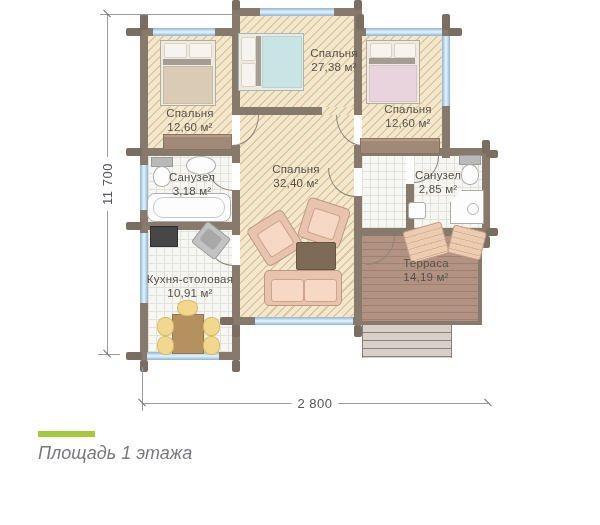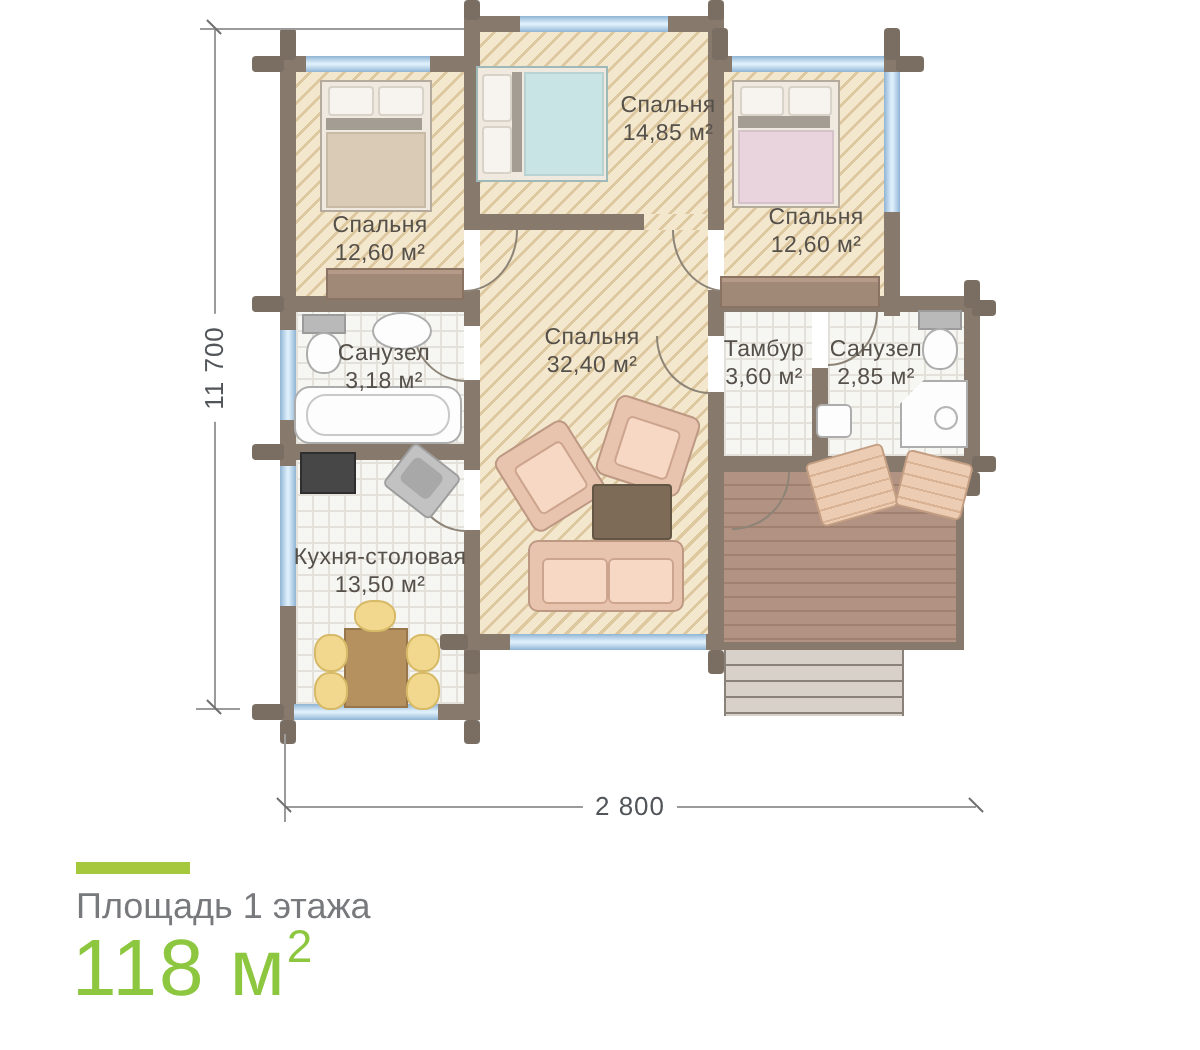--- a/index.html
+++ b/index.html
@@ -183,63 +183,59 @@
 
     <div class="deck" style="left:406px;top:226px;width:38px;height:31px;transform:rotate(-16deg);"></div>
     <div class="deck" style="left:450px;top:228px;width:32px;height:27px;transform:rotate(14deg);"></div>
 
     <div class="room-label" style="left:148px;top:106px;width:84px;">
       <span>Спальня</span>
       <span class="area">12,60 м²</span>
     </div>
     <div class="room-label" style="left:298px;top:46px;width:72px;">
       <span>Спальня</span>
-      <span class="area">14,85 м²</span>
+      <span class="area">27,38 м²</span>
     </div>
     <div class="room-label" style="left:372px;top:102px;width:72px;">
       <span>Спальня</span>
       <span class="area">12,60 м²</span>
     </div>
     <div class="room-label" style="left:154px;top:170px;width:76px;">
       <span>Санузел</span>
       <span class="area">3,18 м²</span>
     </div>
     <div class="room-label" style="left:256px;top:162px;width:80px;">
       <span>Спальня</span>
       <span class="area">32,40 м²</span>
     </div>
-    <div class="room-label" style="left:356px;top:168px;width:52px;">
-      <span>Тамбур</span>
-      <span class="area">3,60 м²</span>
-    </div>
     <div class="room-label" style="left:408px;top:168px;width:60px;">
       <span>Санузел</span>
       <span class="area">2,85 м²</span>
     </div>
     <div class="room-label" style="left:144px;top:272px;width:92px;">
       <span>Кухня-столовая</span>
-      <span class="area">13,50 м²</span>
+      <span class="area">10,91 м²</span>
+    </div>
+    <div class="room-label" style="left:384px;top:256px;width:84px;">
+      <span>Терраса</span>
+      <span class="area">14,19 м²</span>
     </div>
 
     <div class="dim-line" style="left:107px;top:14px;width:1px;height:340px;"></div>
     <div class="dim-line" style="left:100px;top:14px;width:132px;height:1px;"></div>
     <div class="dim-line" style="left:98px;top:354px;width:22px;height:1px;"></div>
     <div class="dim-line" style="left:142px;top:403px;width:346px;height:1px;"></div>
     <div class="dim-line" style="left:142px;top:367px;width:1px;height:44px;"></div>
     <div class="dim-tick" style="left:102px;top:13px;"></div>
     <div class="dim-tick" style="left:102px;top:353px;"></div>
     <div class="dim-tick" style="left:137px;top:402px;"></div>
     <div class="dim-tick" style="left:483px;top:402px;"></div>
     <div class="dim-label vert" style="left:107px;top:184px;">
       <span>11 700</span>
     </div>
     <div class="dim-label" style="left:315px;top:403px;">
       <span>2 800</span>
     </div>
   </div>
 
   <div id="footer-bar" style="left:38px;top:431px;width:57px;height:6px;background:#a5c83c;"></div>
-  <div id="footer-label" style="left:38px;top:443px;">Площадь 1 этажа</div>
-  <div id="footer-value" style="left: 36px; top: 462px; color: rgb(141, 198, 63);">
-    <span>118</span>
-    <span>м</span><sup>2</sup>
-  </div>
+  <div id="footer-label" style="left:38px;top:443px;font-style:italic;">Площадь 1 этажа</div>
 </div>
 
 </body></html>

